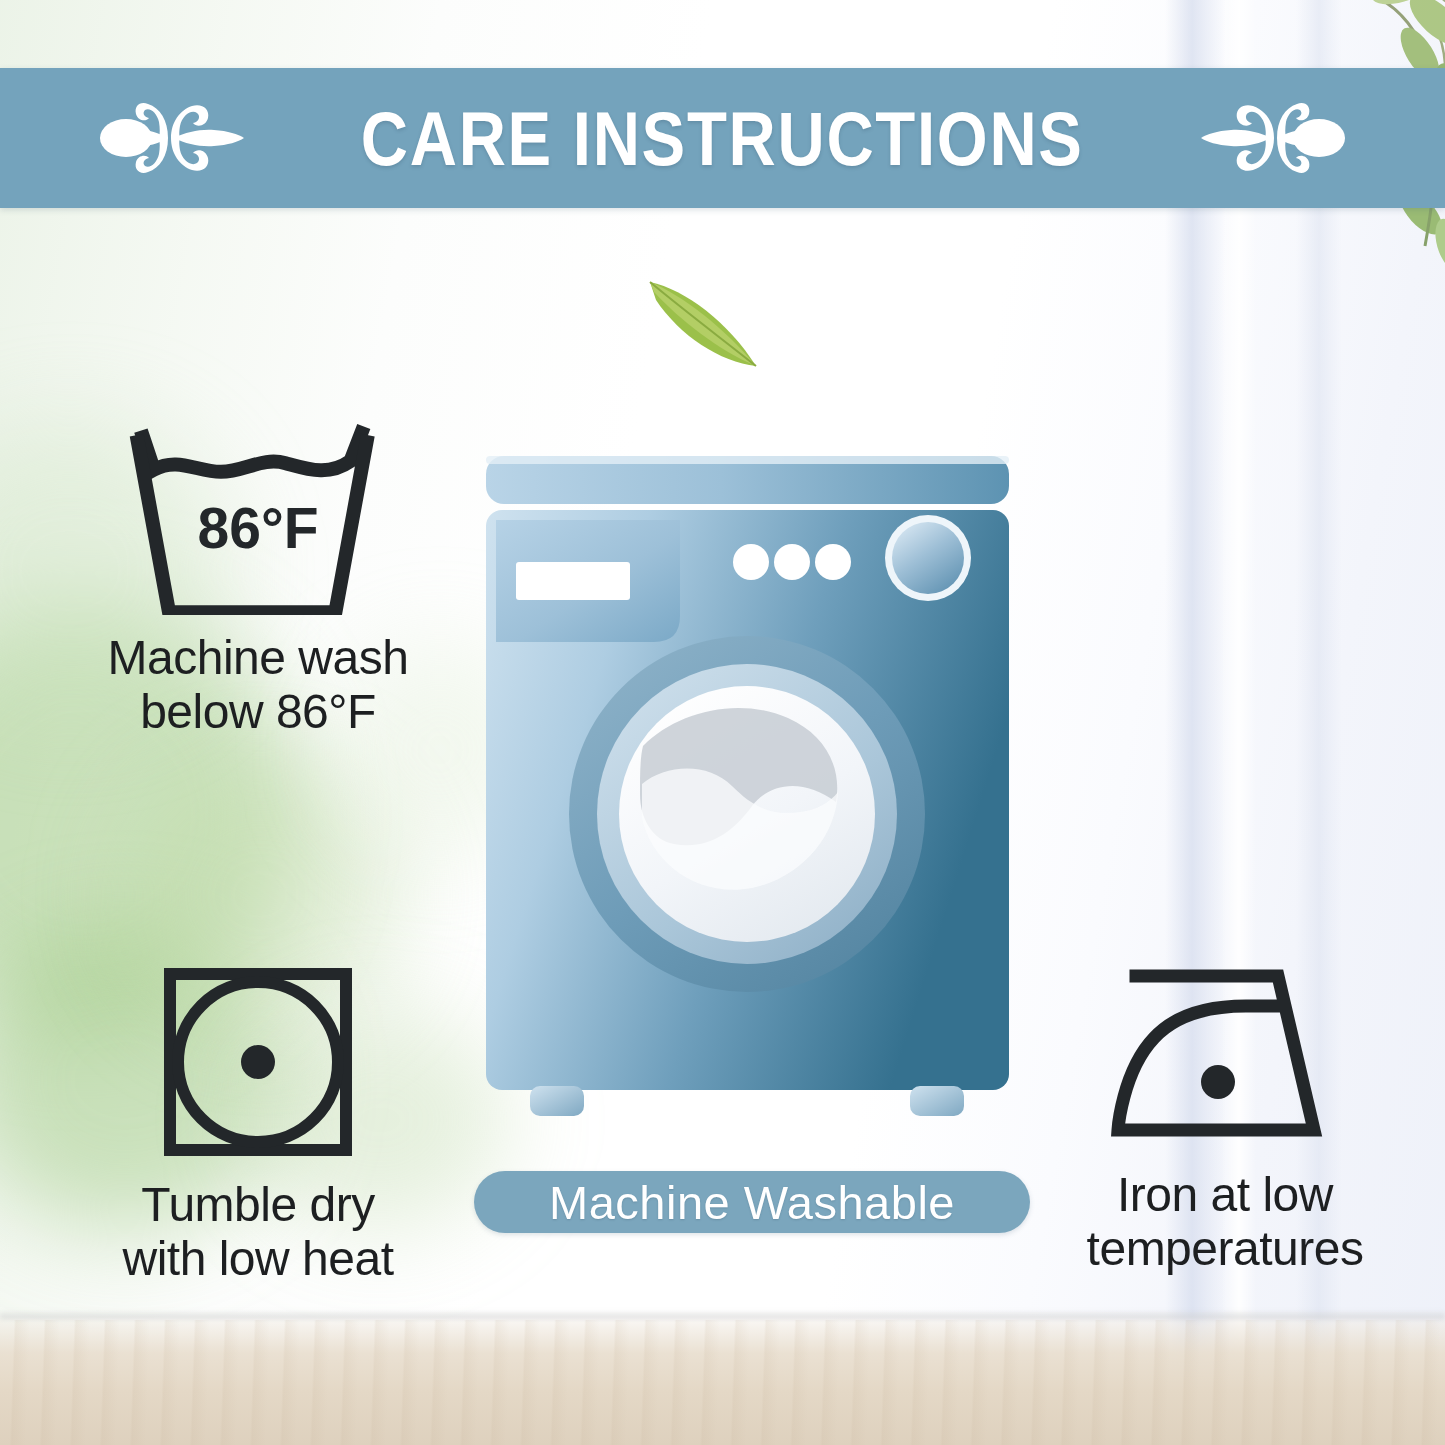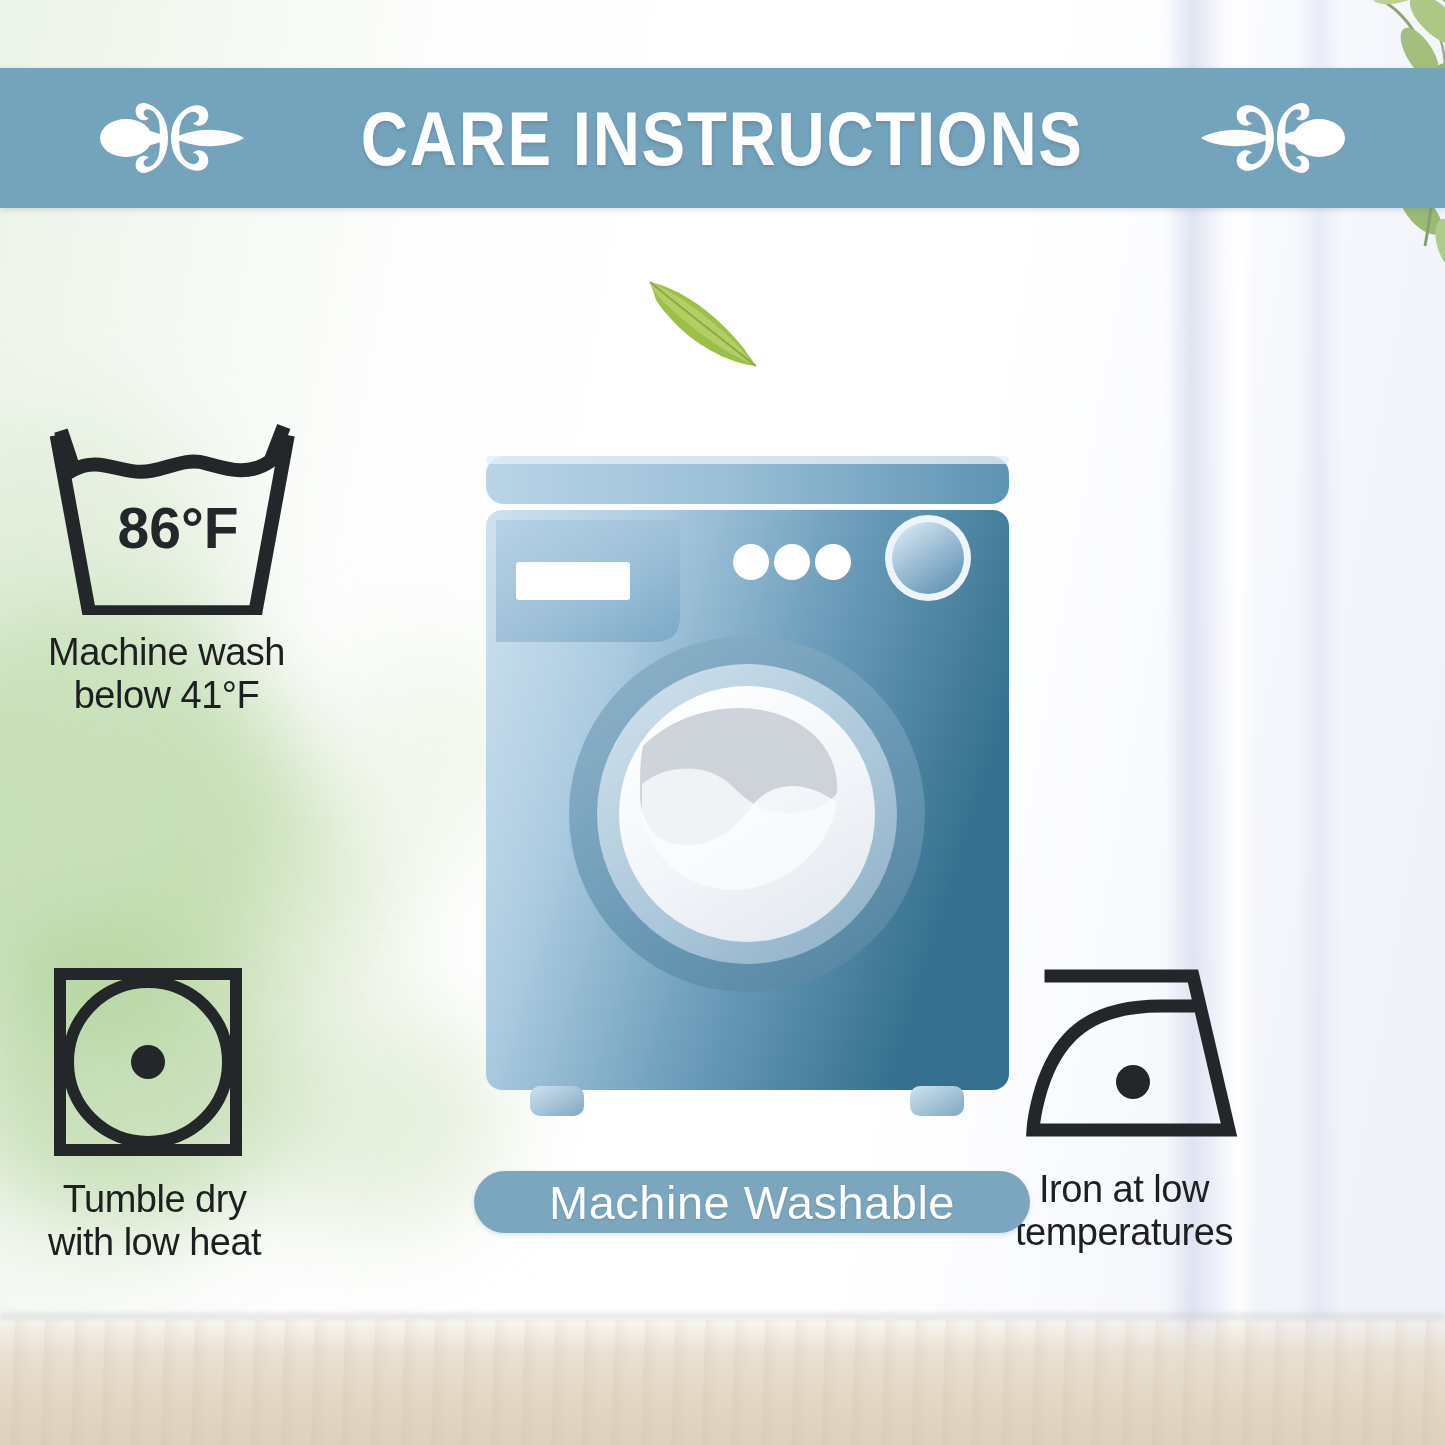--- a/index.html
+++ b/index.html
@@ -109,33 +109,33 @@
     text-shadow:0 2px 4px rgba(40,70,90,0.22);
   }
   .fleur{ position:relative; z-index:3; flex:0 0 auto; }
   .fleur-l{ margin-right:56px; }
   .fleur-r{ margin-left:56px; }
 
   
   .washer{ position:absolute; left:470px; top:446px; width:555px; height:680px; }
 
   
-  .quad{ position:absolute; display:flex; flex-direction:column; align-items:flex-start; }
+  .quad{ position:absolute; display:flex; flex-direction:column; align-items:center; }
   .q-tl{ left:48px;   top:420px;  width:420px; }
   .q-tr{ left:1015px; top:420px;  width:420px; }
   .q-bl{ left:48px;   top:962px;  width:420px; }
   .q-br{ left:1015px; top:962px;  width:420px; }
 
   .sym{ display:block; }
 
   .caption{
     margin-top:16px;
     text-align:center;
     color:#1d1f21;
-    font-size:38px;
+    font-size:48px;
     line-height:1.12;
     letter-spacing:-0.5px;
   }
   .caption .ln{ display:block; white-space:nowrap; }
 
   
   .pill{
     position:absolute; left:474px; top:1171px;
     width:556px; height:62px;
     background:#7ba6bd;
@@ -317,21 +317,21 @@
   </svg>
 
   <div class="quad q-tl">
     <svg class="sym" width="260" height="195" viewBox="0 0 260 195">
       <path d="M20 16 L30 46 C52 34 70 48 92 48 C114 48 130 34 152 40 C174 46 192 52 212 38 L222 12" stroke="#23272a" stroke-width="13" fill="none" stroke-linecap="square" transform="scale(1.08) translate(-6,0)"></path>
       <path d="M14 14 L44 178 H198 L228 14" stroke="#23272a" stroke-width="13" fill="none" stroke-linejoin="miter" transform="scale(1.08) translate(-6,0)"></path>
       <text x="130" y="128" text-anchor="middle" font-family="'Liberation Sans', sans-serif" font-size="57" font-weight="700" fill="#23272a">86°F</text>
     </svg>
     <div class="caption">
       <span class="ln">Machine wash</span>
-      <span class="ln">below 41°F</span>
+      <span class="ln">below 86°F</span>
     </div>
   </div>
 
 
   <div class="quad q-br">
     <svg class="sym" width="250" height="190" viewBox="0 0 250 190">
       <path d="M36 14 H178 L214 168 H18 C18 168 22 110 54 76 C78 50 116 44 146 44 L178 44" stroke="#23272a" stroke-width="13" fill="none" stroke-linejoin="miter" stroke-linecap="square"></path>
       <circle cx="118" cy="120" r="17" fill="#23272a"></circle>
     </svg>
     <div class="caption">

